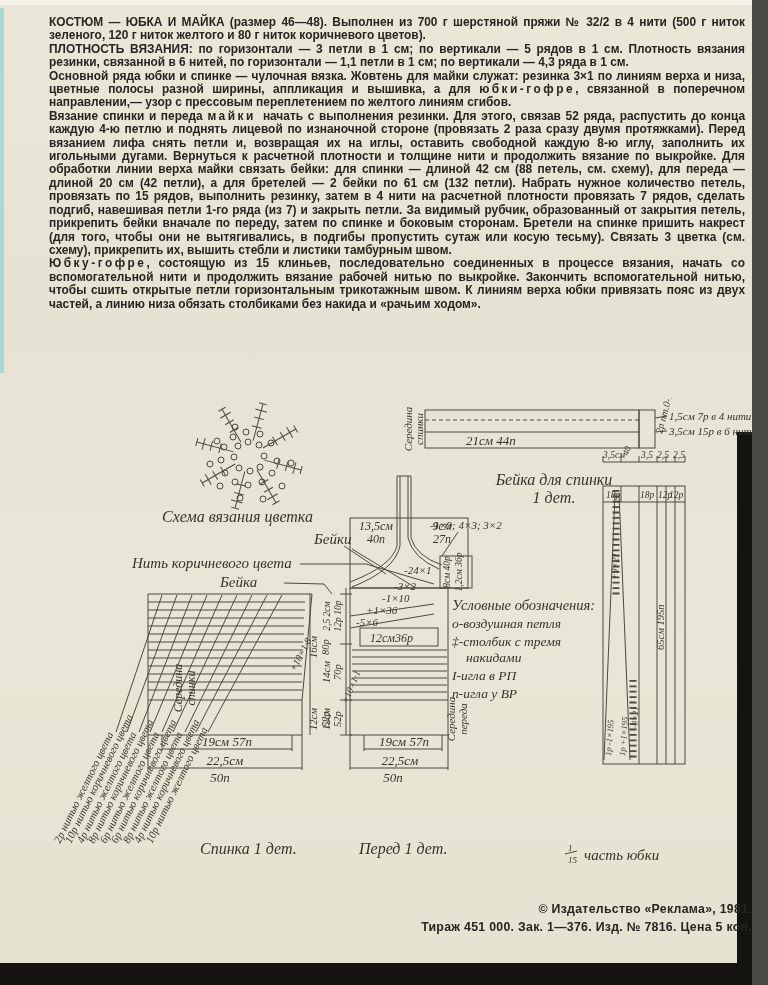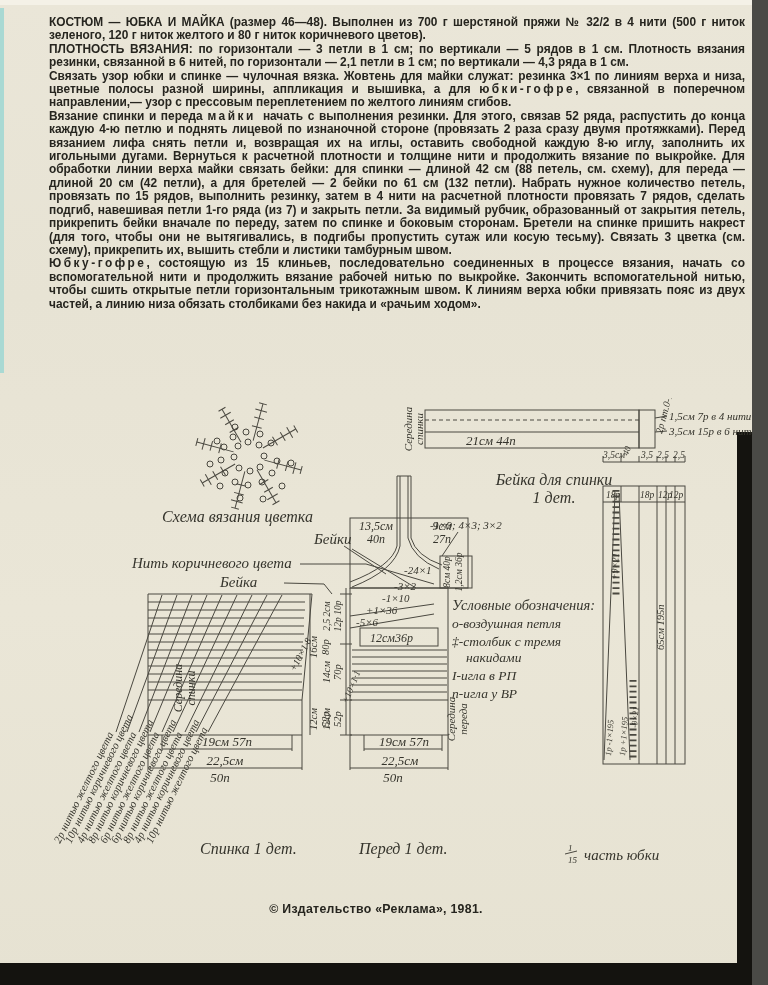--- a/index.html
+++ b/index.html
@@ -9,41 +9,41 @@
   .scan-top{position:absolute;top:0;left:0;width:100%;height:5px;background:#f4f1e7;}
   .scan-left-cyan{position:absolute;top:8px;left:0;width:4px;height:365px;background:#a9d9d3;}
   .scan-right{position:absolute;top:432px;right:0;width:15px;height:553px;background:#14130f;}
   .scan-bottom{position:absolute;bottom:0;left:0;width:100%;height:22px;background:#14130f;}
   .text-block{position:absolute;left:49px;top:16px;width:696px;
         color:#26251f;font-size:11.9px;line-height:13.4px;font-weight:bold;
         text-align:justify;}
   .text-block p{margin:0;}
   .sp{letter-spacing:2.5px;}
   .caps{text-transform:none;}
-  .footer{position:absolute;left:0;top:901px;width:100%;text-align:center;
+  .footer{position:absolute;left:0;top:901px;width:100%;text-align:right;
         color:#26251f;font-size:12.3px;line-height:17.5px;font-weight:bold;letter-spacing:.3px;}
   svg{position:absolute;left:14px;top:398px;}
   svg line,svg path,svg rect,svg polyline,svg polygon,svg circle{stroke:#4a4840;stroke-width:1;fill:none;}
   svg text{fill:#35342c;font-family:"Liberation Serif",serif;font-style:italic;stroke:none;}
   .ladder{stroke-width:7;stroke-dasharray:1.8,3.6;}
   .dash{stroke-dasharray:4,3;}
 </style>
 </head>
 <body>
 
 <div class="page">
   <div class="scan-top"></div>
   <div class="scan-left-cyan"></div>
   <div class="scan-right"></div>
   <div class="scan-bottom"></div>
 
   <div class="text-block">
     <p><span>КОСТЮМ — ЮБКА И МАЙКА </span><span>(размер 46—48). Выполнен из 700 г шерстяной пряжи № 32/2 в 4 нити (500 г ниток зеленого, 120 г ниток желтого и 80 г ниток коричневого цветов).</span></p>
-    <p><span class="caps">ПЛОТНОСТЬ ВЯЗАНИЯ: </span><span>по горизонтали — 3 петли в 1 см; по вертикали — 5 рядов в 1 см. Плотность вязания резинки, связанной в 6 нитей, по горизонтали — 2,1 петли в 1 см; по вертикали — 4,3 ряда в 1 см.</span></p>
-    <p><span>Связать узор </span><span>юбки и спинке — чулочная вязка. </span><span>Жовтень </span><span>для майки служат: резинка 3×1 по линиям верха и низа, цветные полосы разной ширины, аппликация и вышивка, а для </span><span class="sp">юбки-гофре</span><span>, связанной в поперечном направлении,— узор с прессовым переплетением по желтого линиям сгибов.</span></p>
+    <p><span class="caps">ПЛОТНОСТЬ ВЯЗАНИЯ: </span><span>по горизонтали — 3 петли в 1 см; по вертикали — 5 рядов в 1 см. Плотность вязания резинки, связанной в 6 нитей, по горизонтали — 1,1 петли в 1 см; по вертикали — 4,3 ряда в 1 см.</span></p>
+    <p><span>Основной ряда </span><span>юбки и спинке — чулочная вязка. </span><span>Жовтень </span><span>для майки служат: резинка 3×1 по линиям верха и низа, цветные полосы разной ширины, аппликация и вышивка, а для </span><span class="sp">юбки-гофре</span><span>, связанной в поперечном направлении,— узор с прессовым переплетением по желтого линиям сгибов.</span></p>
     <p><span>Вязание спинки и переда </span><span class="sp">майки </span><span>начать с выполнения резинки. Для этого, связав 52 ряда, распустить до конца каждую 4-ю петлю и поднять лицевой по изнаночной стороне (провязать 2 раза сразу двумя протяжками). Перед вязанием лифа снять петли и, возвращая их на иглы, оставить свободной каждую 8-ю иглу, заполнить их игольными дугами. Вернуться к расчетной плотности и толщине нити и продолжить вязание по выкройке. Для обработки линии верха майки связать бейки: для спинки — длиной 42 см (88 петель, см. схему), для переда — длиной 20 см (42 петли), а для бретелей — 2 бейки по 61 см (132 петли). Набрать нужное количество петель, провязать по 15 рядов, выполнить резинку, затем в 4 нити на расчетной плотности провязать 7 рядов, сделать подгиб, навешивая петли 1-го ряда (из 7) и закрыть петли. За видимый рубчик, образованный от закрытия петель, прикрепить бейки вначале по переду, затем по спинке и боковым сторонам. Бретели на спинке пришить накрест (для того, чтобы они не вытягивались, в подгибы пропустить сутаж или косую тесьму). Связать 3 цветка (см. схему), прикрепить их, вышить стебли и листики тамбурным швом.</span></p>
     <p><span class="sp">Юбку-гофре</span><span>, состоящую из 15 клиньев, последовательно соединенных в процессе вязания, начать со вспомогательной нити и продолжить вязание рабочей нитью по выкройке. Закончить вспомогательной нитью, чтобы сшить открытые петли горизонтальным трикотажным швом. К линиям верха юбки привязать пояс из двух частей, а линию низа обязать столбиками без накида и «рачьим ходом».</span></p>
   </div>
 
   <svg width="744" height="492" viewBox="0 0 744 492">
     <defs>
       <g id="spoke">
         <line x1="16" y1="0" x2="54" y2="0"></line>
         <line x1="30" y1="-5" x2="30" y2="5"></line>
         <line x1="39" y1="-5" x2="39" y2="5"></line>
@@ -288,14 +288,15 @@
       <text transform="translate(623,330) rotate(-86)" font-size="8.5">-9×21</text>
       <text x="554" y="453" font-size="9">1</text>
       <line x1="551" y1="456" x2="563" y2="453"></line>
       <text x="554" y="465" font-size="9">15</text>
       <text x="570" y="462" font-size="15">часть юбки</text>
     </g>
   </svg>
 
   <div class="footer">
     <div>© Издательство «Реклама», 1981.</div>
+    <div>Тираж 451 000. Зак. 1—376. Изд. № 7816. Цена 5 коп.</div>
   </div>
 </div>
 
 </body></html>

